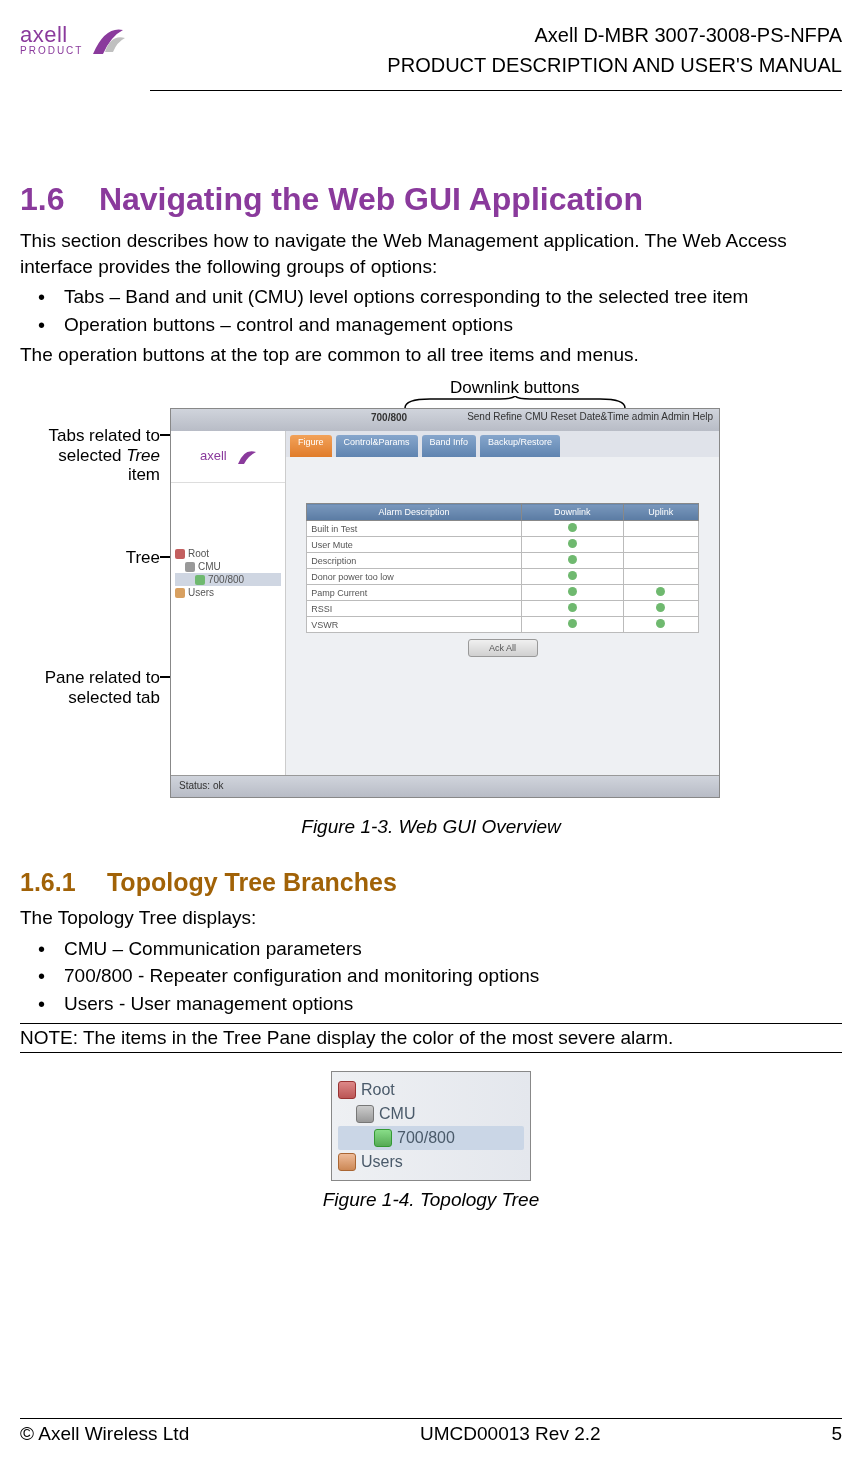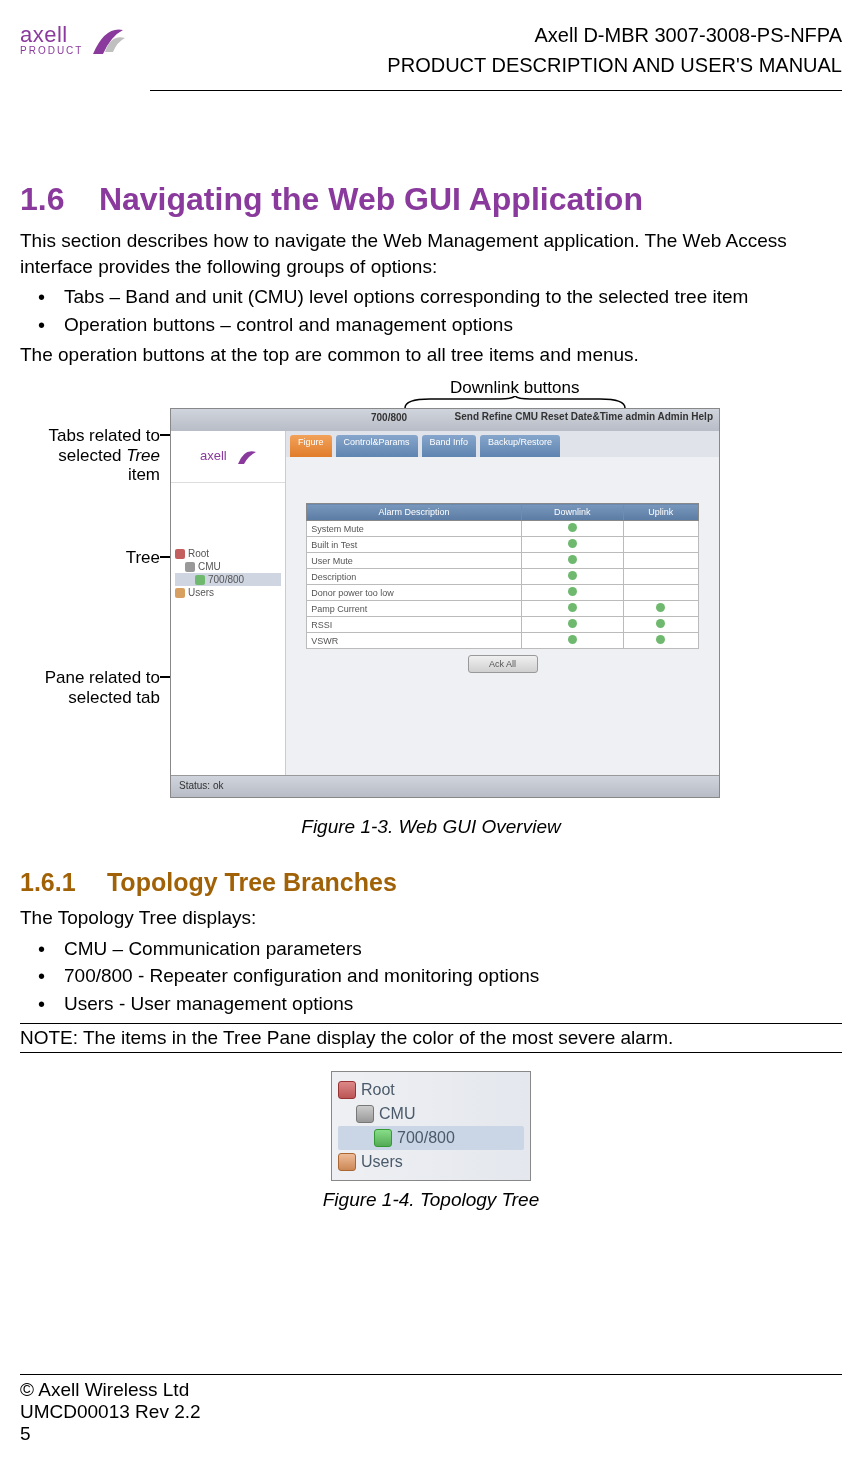--- a/index.html
+++ b/index.html
@@ -131,21 +131,20 @@
       background: linear-gradient(#d0d4dc, #b8bcc6);
       position: relative;
     }
     .gui-top-right {
       position: absolute;
       right: 6px;
       top: 2px;
       font-size: 10px;
       color: #333;
       filter: blur(0.5px);
-      font-weight: bold;
     }
     .gui-label-700 {
       position: absolute;
       left: 200px;
       top: 3px;
       font-size: 10px;
       color: #333;
       font-weight: bold;
     }
     .gui-main {
@@ -316,21 +315,20 @@
     }
     .footer-rule {
       border: none;
       border-top: 1px solid #000;
       margin-bottom: 4px;
     }
     .footer-row {
       display: flex;
       justify-content: space-between;
       font-size: 19px;
-      flex-direction: column;
     }
   </style>
 </head>
 <body>
 
 <div class="header">
   <div class="logo">
     <div class="logo-col">
       <span class="logo-text">axell</span>
       <span class="logo-wireless">PRODUCT</span>
@@ -423,25 +421,20 @@
         </div>
         <div class="gui-pane">
           <table class="alarm-table">
             <tbody>
                 <tr>
               <th>Alarm Description</th>
               <th>Downlink</th>
               <th>Uplink</th>
             </tr>
             <tr>
-                  <td>System Mute</td>
-                  <td style="text-align:center"><span class="dot"></span></td>
-                  <td></td>
-                </tr>
-            <tr>
                   <td>Built in Test</td>
                   <td style="text-align:center"><span class="dot"></span></td>
                   <td></td>
                 </tr>
             <tr>
                   <td>User Mute</td>
                   <td style="text-align:center"><span class="dot"></span></td>
                   <td></td>
                 </tr>
             <tr>

